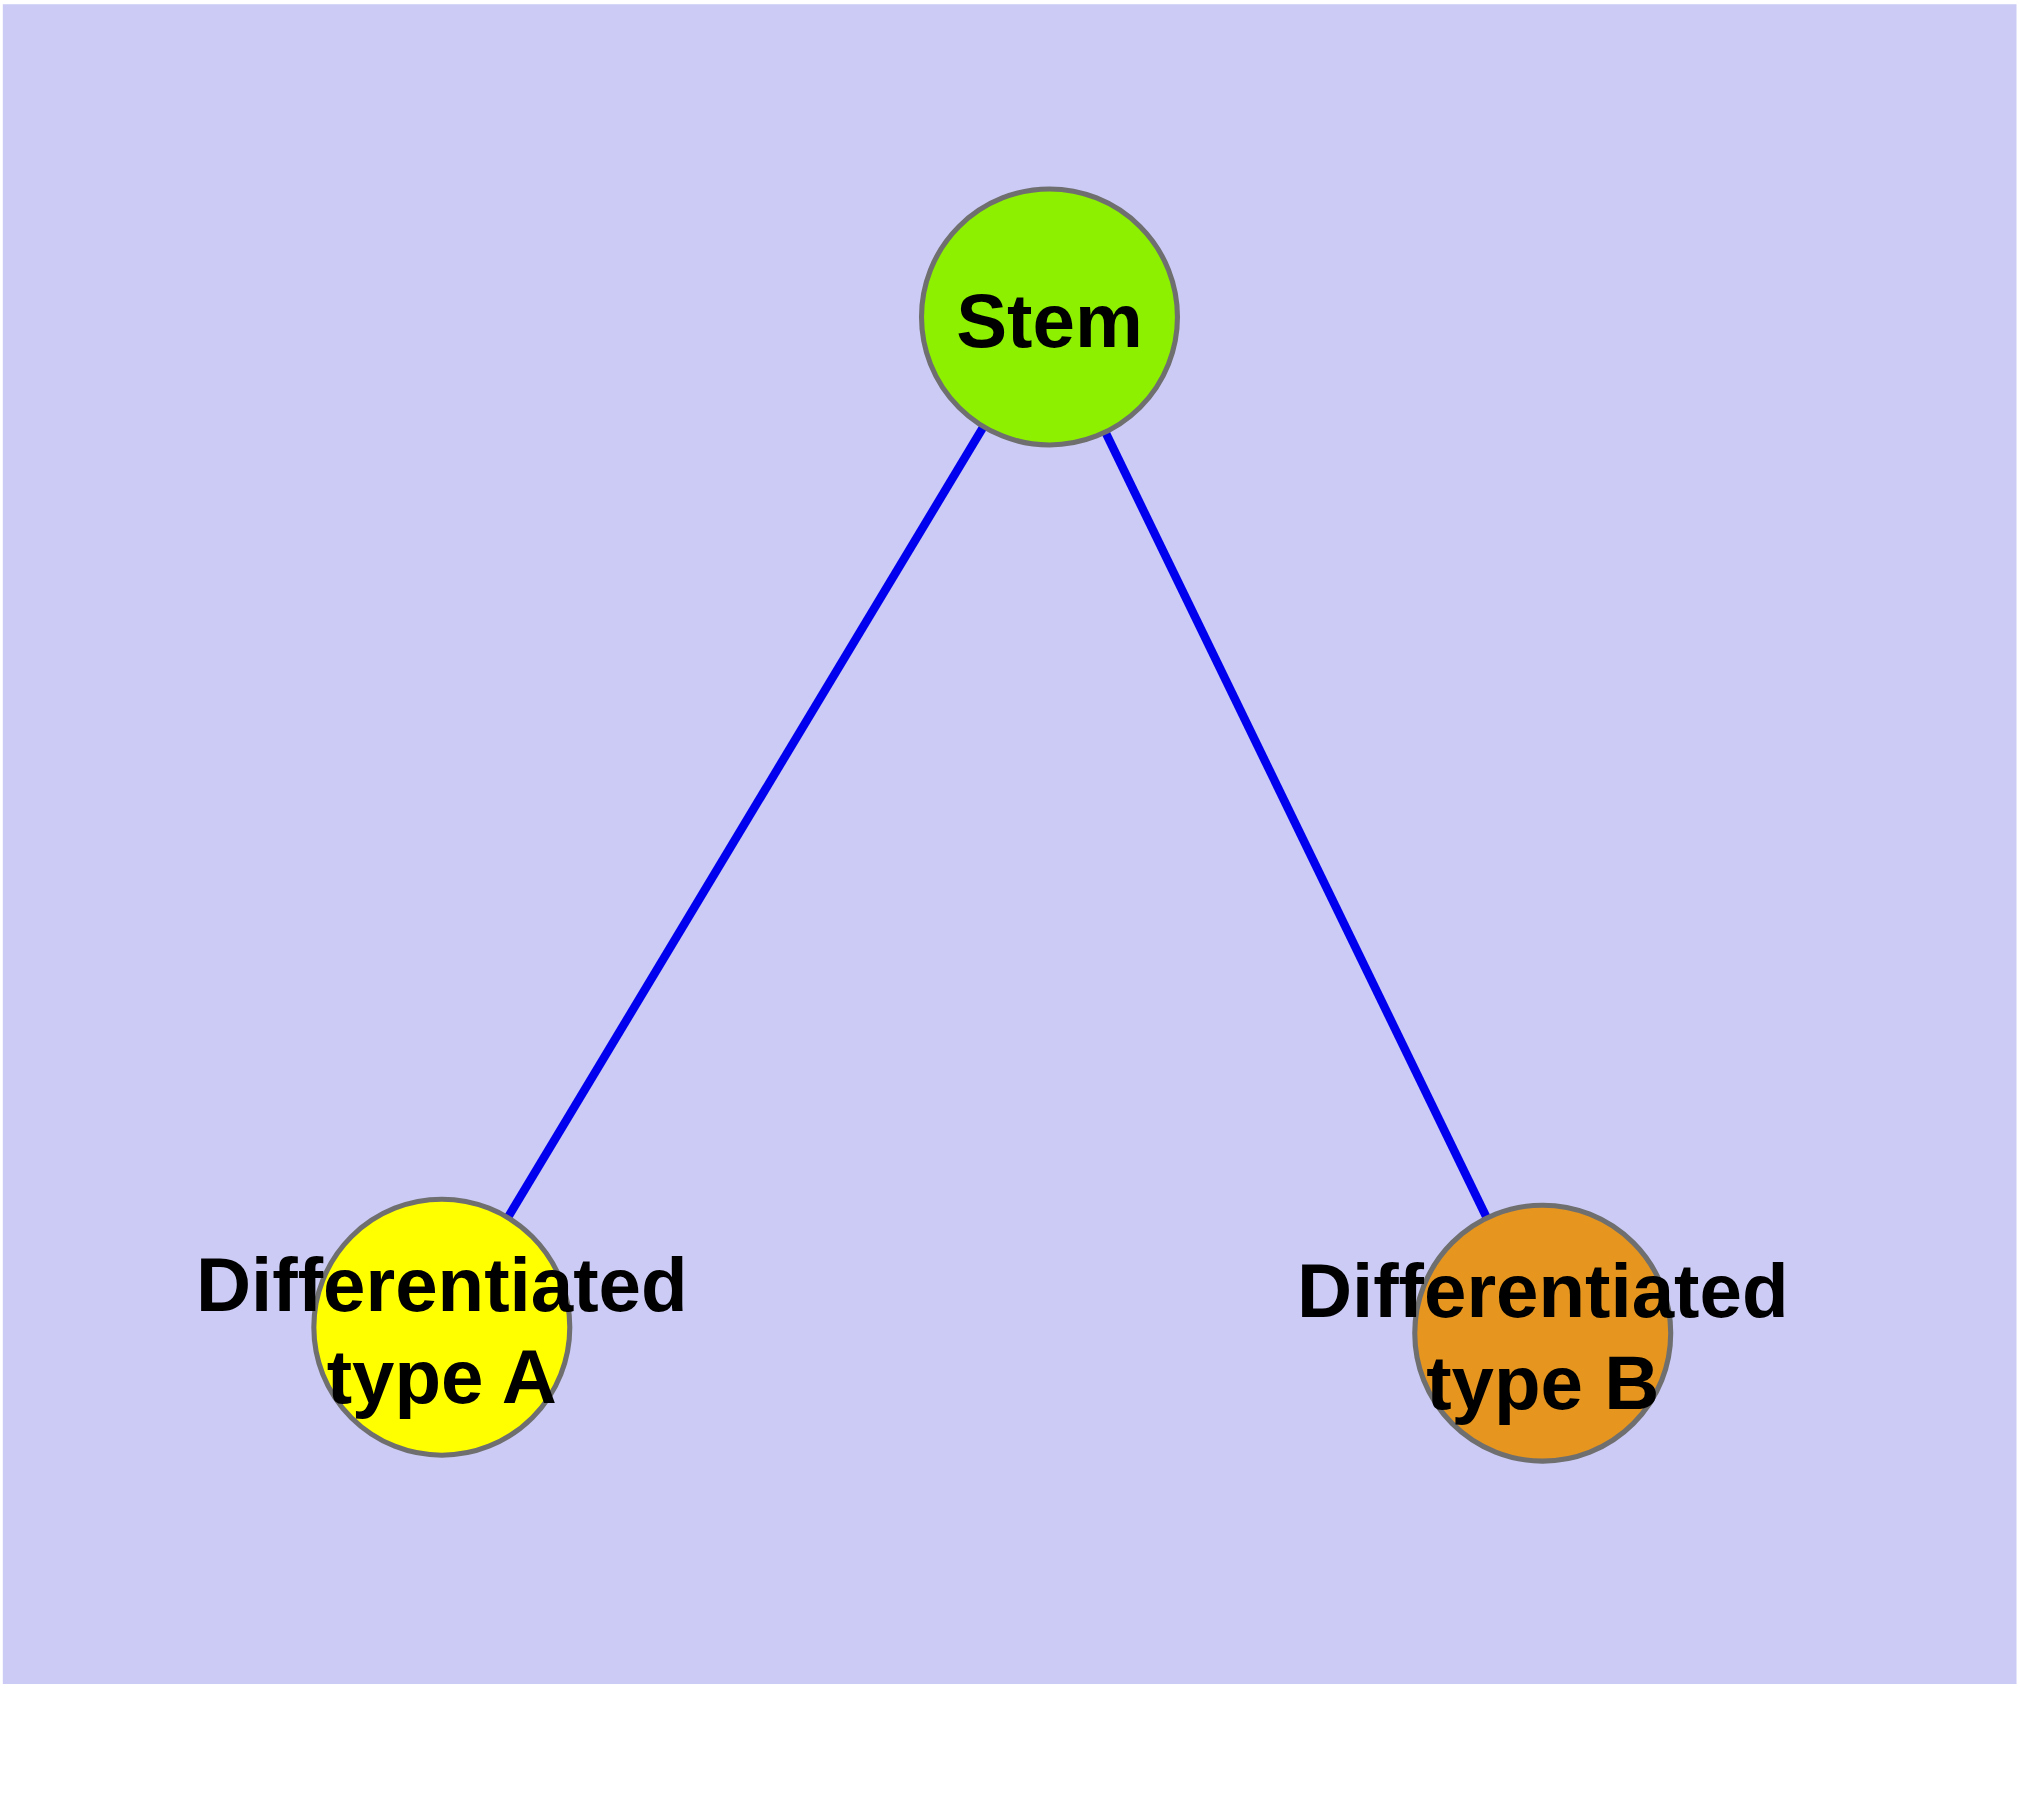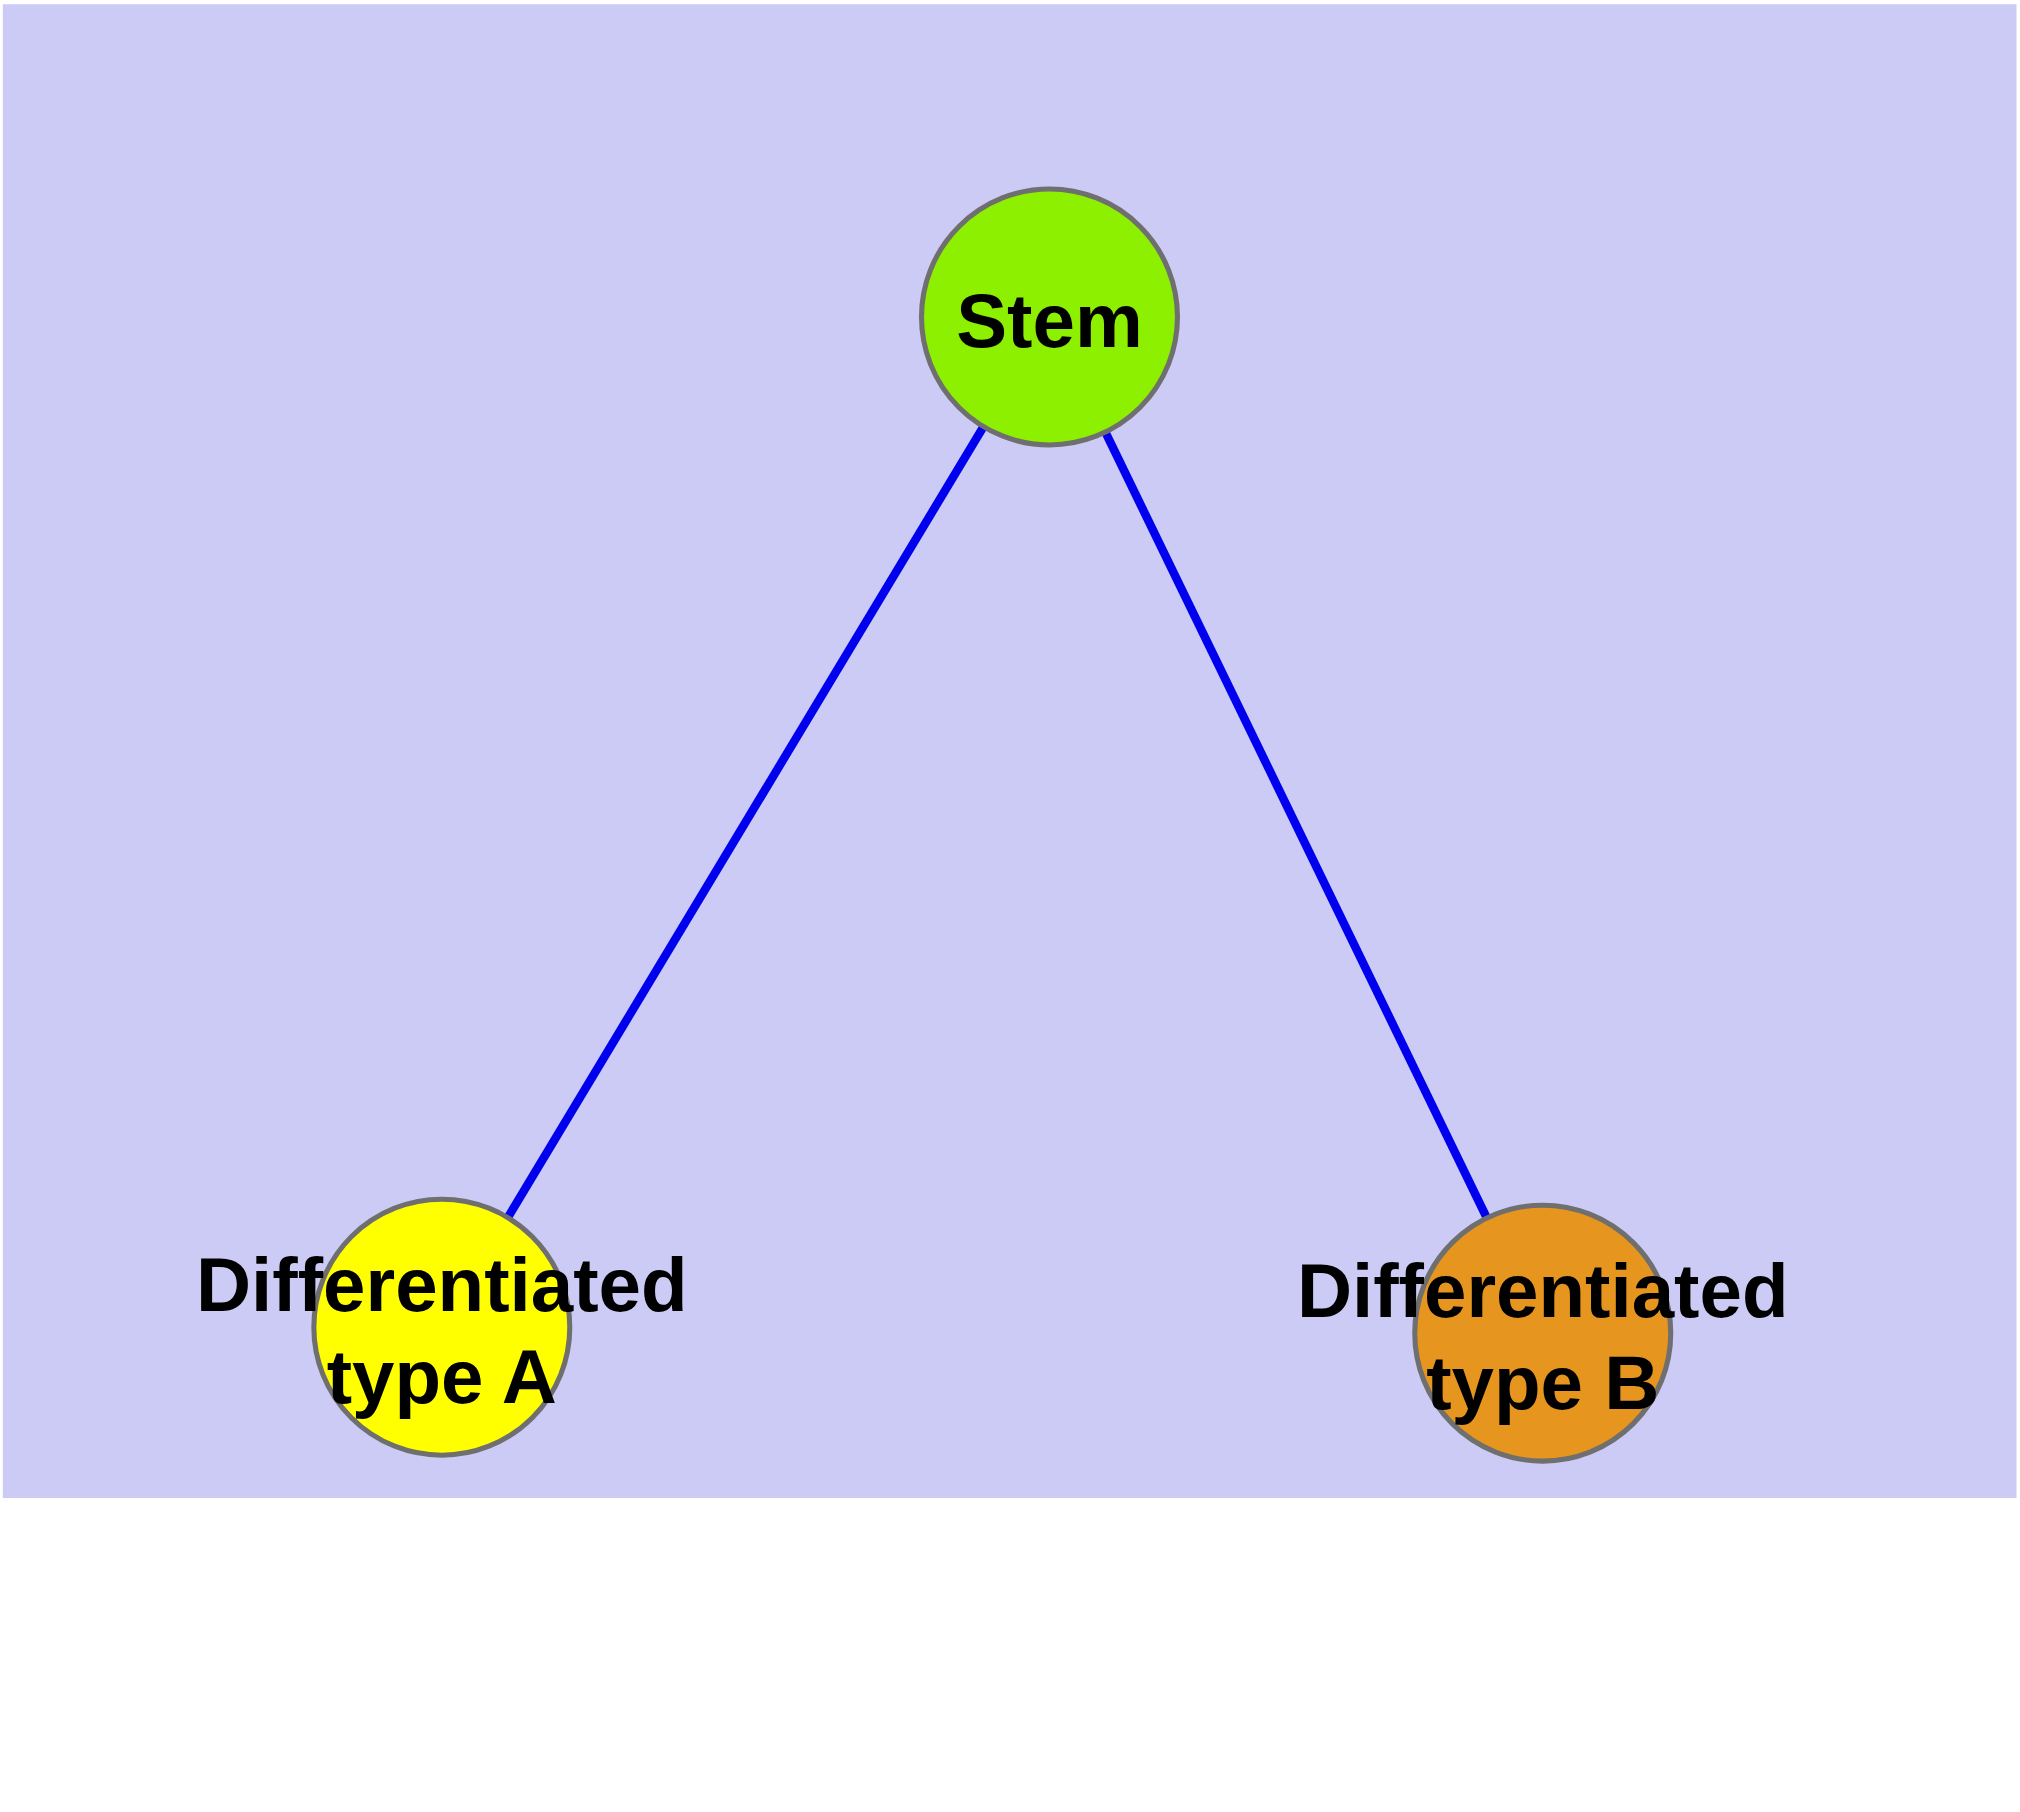--- a/index.html
+++ b/index.html
@@ -3,21 +3,21 @@
 <meta charset="utf-8">
 <style>
   html, body {
     margin: 0;
     padding: 0;
     background: #ffffff;
   }
   .canvas {
     position: relative;
     width: 2021px;
-    height: 1498px;
+    height: 1684px;
     background: #ffffff;
     overflow: hidden;
     font-family: "Liberation Sans", sans-serif;
     text-decoration: underline;
   }
   .svg-stage {
     position: absolute;
     left: 0;
     top: 0;
     display: block;

